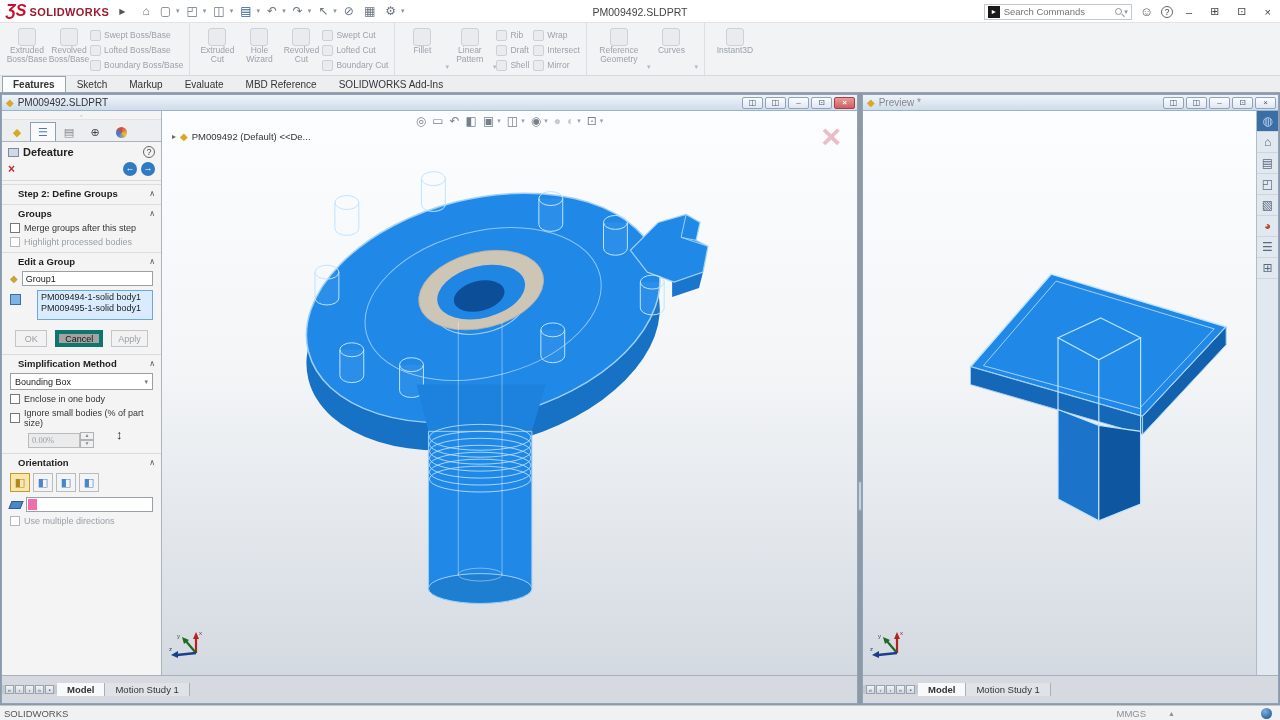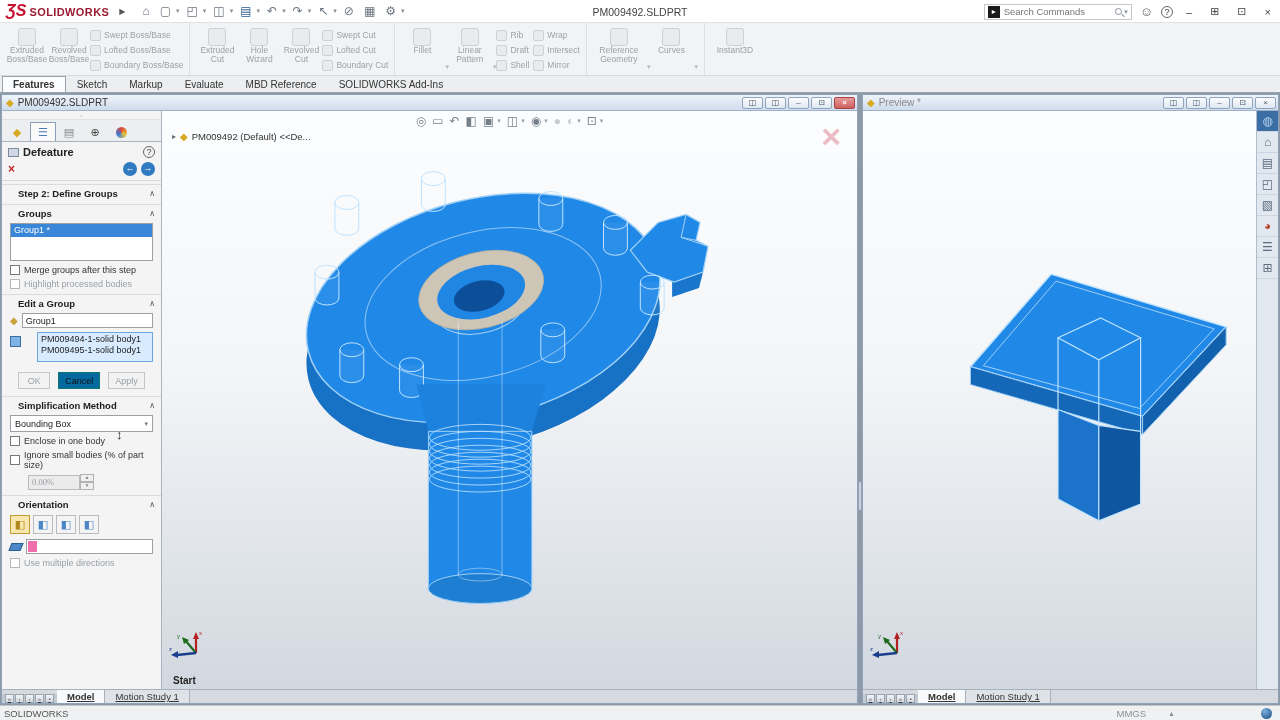--- a/index.html
+++ b/index.html
@@ -76,21 +76,21 @@
   .cb.dis { border-color:#b4b8bc; }
   .dis-t { color:#9aa0a6; }
   .fieldrow { display:flex; align-items:center; gap:4px; padding:2px 8px; }
   .gname-ico { color:#caa23a; font-size:10px; }
   .tinput { flex:1; height:15px; border:1px solid #9aa0a6; background:#fff; font-size:9px; font-family:inherit; padding:0 3px; color:#222; }
   .bodies { display:flex; align-items:flex-start; gap:16px; padding:2px 8px; }
   .cube-ico { width:11px; height:11px; background:#7fb2e5; border:1px solid #3a6ea5; margin-top:4px; flex:none; }
   .bodylist { flex:1; background:#d9ecff; border:1px solid #6ba7dd; padding:1px 3px; line-height:1.25; color:#1c1c1c; height:30px; overflow:hidden; }
   .btnrow { display:flex; justify-content:center; gap:8px; padding:8px 0 4px 0; }
   .pbtn { min-width:32px; height:17px; border:1px solid #c3c6c9; background:#f2f2f2; color:#9aa0a6; font-size:9px; font-family:inherit; padding:0 6px; }
-  .pbtn.en { border:1px solid #0f766e; background:#0369a1; color:#111; }
+  .pbtn.en { border:4px solid #0f766e; background:#a3a3a3; color:#111; }
   .selectbox { margin:2px 8px; height:17px; border:1px solid #9aa0a6; background:#fff; display:flex; align-items:center; padding:0 4px; color:#222; }
   .selectbox .sp { flex:1; }
   .spinrow { display:flex; align-items:center; padding:2px 8px 2px 26px;font-family:Liberation Serif, serif; }
   .spininput { width:52px; height:15px; border:1px solid #b9bcbf; background:#ebebeb; color:#9aa0a6; font-size:8.5px; font-family:inherit; padding:0 3px; }
   .spinbtns { display:flex; flex-direction:column; }
   .spinbtns span { width:14px; height:8px; border:1px solid #b0b3b6; background:#f0f0f0; color:#888; font-size:5px; line-height:6px; text-align:center; }
   .orow { display:flex; gap:3px; padding:3px 8px; }
   .obtn { width:20px; height:19px; border:1px solid #b9bcbf; background:#f4f4f4; display:flex; align-items:center; justify-content:center; font-size:11px; color:#4a86c8; }
   .obtn.sel { background:#f7e7ae; border-color:#c29a2e; }
   .dirrow { display:flex; align-items:center; gap:4px; padding:2px 8px; }
@@ -109,21 +109,21 @@
   .hcaret { color:#9aa2aa; font-size:7px; margin-left:-3px; }
   .treenode { position:absolute; left:10px; top:20px; display:flex; align-items:center; gap:4px; font-size:9.5px; color:#333; }
   .treenode .arr { color:#666; font-size:8px; }
   .treenode .pico { color:#d8a921; font-size:10px; }
   .confirm-x { position:absolute; top:8px; right:16px; font-size:34px; font-weight:bold; color:#ecbcc6; line-height:1; }
   .vstatus { position:absolute; left:11px; bottom:3px; font-weight:bold; font-size:10px; color:#222; }
   .triad { position:absolute; left:6px; bottom:28px; }
   .modelsvg { position:absolute; inset:0; width:100%; height:100%; }
 
   
-  .doctabs { position:absolute; left:0; right:0; bottom:0; height:14px; background:#d6dae0; border-top:1px solid #a8b0ba; display:flex; align-items:flex-end; font-size:9.5px;text-decoration:underline; }
+  .doctabs { position:absolute; left:0; right:0; bottom:0; height:28px; background:#d6dae0; border-top:1px solid #a8b0ba; display:flex; align-items:center; font-size:9.5px; }
   .navbtns { display:flex; align-items:center; gap:1px; padding:0 3px; background:#c3c9d1; }
   .navbtns span { width:9px; height:9px; background:linear-gradient(#f2f4f6,#d4d9df); border:1px solid #9aa4af; color:#667; font-size:6px; line-height:8px; text-align:center; }
   .dtab { padding:1px 10px; color:#333; background:#dfe3e8; border-right:1px solid #a8b0ba; display:flex; align-items:center; }
   .dtab.active { background:#f8f9fa; font-weight:bold; }
 
   
   .taskpane { position:absolute; right:0; top:16px; width:22px; bottom:14px; background:#e2e8f0; border-left:1px solid #b0bcc8; display:flex; flex-direction:column; align-items:stretch; }
   .tpbtn { height:21px; display:flex; align-items:center; justify-content:center; font-size:12px; color:#5a6b7d; border-bottom:1px solid #cdd6e0; }
   .tpbtn.sel { background:#3a6ea5; color:#bcd8f2; }
 
@@ -352,23 +352,20 @@
 
       <div class="sect">
           <span class="st">Step 2: Define Groups</span>
           <span class="chv">∧</span>
         </div>
 
       <div class="sect">
           <span class="st">Groups</span>
           <span class="chv">∧</span>
         </div>
-      <div class="listbox">
-        <div class="sel">Group1 *</div>
-      </div>
       <div class="cbrow">
           <span class="cb"></span>
           <span>Merge groups after this step</span>
         </div>
       <div class="cbrow">
           <span class="cb dis"></span>
           <span class="dis-t">Highlight processed bodies</span>
         </div>
 
       <div class="sect">

